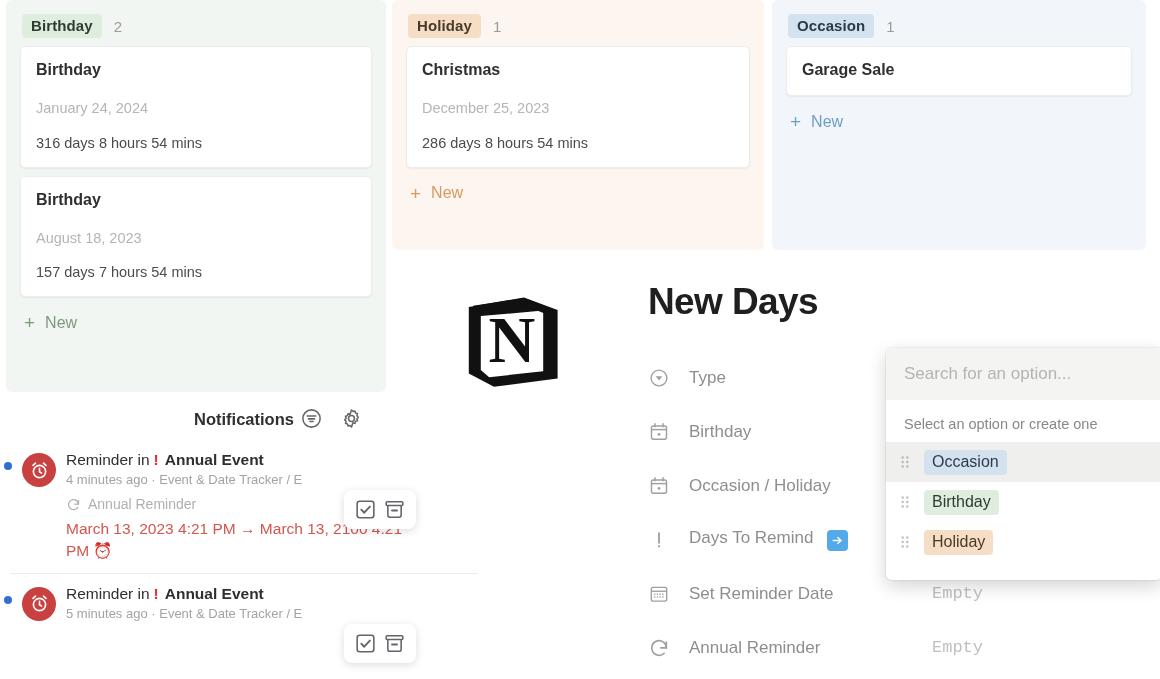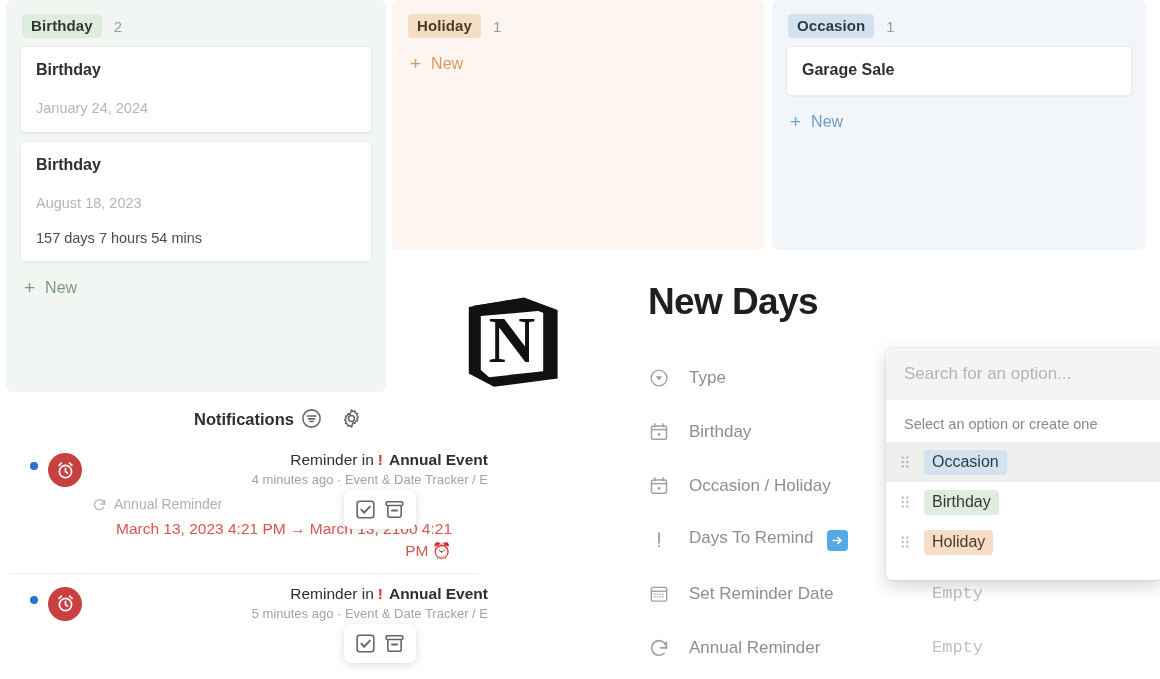--- a/index.html
+++ b/index.html
@@ -36,29 +36,29 @@
   .card-date{font-size:14.5px;color:#b5b5b2;margin-top:18px;line-height:1.3;}
   .card-left{font-size:14.5px;color:#4c4c49;margin-top:16px;line-height:1.3;}
 
   .newbtn{display:flex;align-items:center;gap:10px;padding:8px 16px 10px 18px;font-size:16px;cursor:pointer;}
   .newbtn .plus{font-size:19px;line-height:1;}
   .new-birthday{color:#7d9a7d;}
   .new-holiday {color:#d79a63;}
   .new-occasion{color:#6d9ec4;}
 
   
-  .notif{position:absolute;left:0;top:398px;width:488px;height:281px;background:#fff;overflow:hidden;text-align:right;}
+  .notif{position:absolute;left:0;top:398px;width:488px;height:281px;background:#fff;overflow:hidden;}
   .notif-head{display:flex;align-items:center;justify-content:center;position:relative;height:42px;}
   .notif-title{font-size:16.5px;font-weight:700;color:#2f2f2d;}
   .notif-icons{position:absolute;right:125px;top:9px;display:flex;gap:17px;}
   .ic{width:23px;height:23px;cursor:pointer;color:#66666a;}
   .ic svg{display:block;width:23px;height:23px;}
 
   .nrow{position:relative;padding:6px 0 10px 0;}
-  .nrow-inner{display:flex;align-items:flex-start;padding-left:30px;}
+  .nrow-inner{display:flex;align-items:flex-start;padding-left:4px;}
   .dot{width:8px;height:8px;border-radius:50%;background:#2f6fd0;margin-top:16px;flex:0 0 auto;}
   .avatar{
     width:34px;height:34px;border-radius:50%;background:#c8403f;margin:7px 10px 0 10px;flex:0 0 auto;
     display:flex;align-items:center;justify-content:center;color:#fff;
   }
   .avatar svg{width:21px;height:21px;display:block;}
   .ntext{flex:1 1 auto;min-width:0;padding-top:5px;}
   .nline1{font-size:15.5px;color:#2f2f2d;white-space:nowrap;}
   .nline1 .bang{color:#e03131;font-weight:700;margin:0 6px 0 4px;}
   .nline1 .strong{font-weight:700;}
@@ -127,36 +127,42 @@
   <div class="board">
 
     <div class="col col-birthday">
       <div class="col-head">
         <span class="chip chip-birthday">Birthday</span>
         <span class="count">2</span>
       </div>
       <div class="card">
         <div class="card-title">Birthday</div>
         <div class="card-date">January 24, 2024</div>
+        <div class="card-left">316 days 8 hours 54 mins</div>
       </div>
       <div class="card">
         <div class="card-title">Birthday</div>
         <div class="card-date">August 18, 2023</div>
         <div class="card-left">157 days 7 hours 54 mins</div>
       </div>
       <div class="newbtn new-birthday">
         <span class="plus">+</span>
         <span>New</span>
       </div>
     </div>
 
     <div class="col col-holiday">
       <div class="col-head">
         <span class="chip chip-holiday">Holiday</span>
         <span class="count">1</span>
+      </div>
+      <div class="card">
+        <div class="card-title">Christmas</div>
+        <div class="card-date">December 25, 2023</div>
+        <div class="card-left">286 days 8 hours 54 mins</div>
       </div>
       <div class="newbtn new-holiday">
         <span class="plus">+</span>
         <span>New</span>
       </div>
     </div>
 
     <div class="col col-occasion">
       <div class="col-head">
         <span class="chip chip-occasion">Occasion</span>

